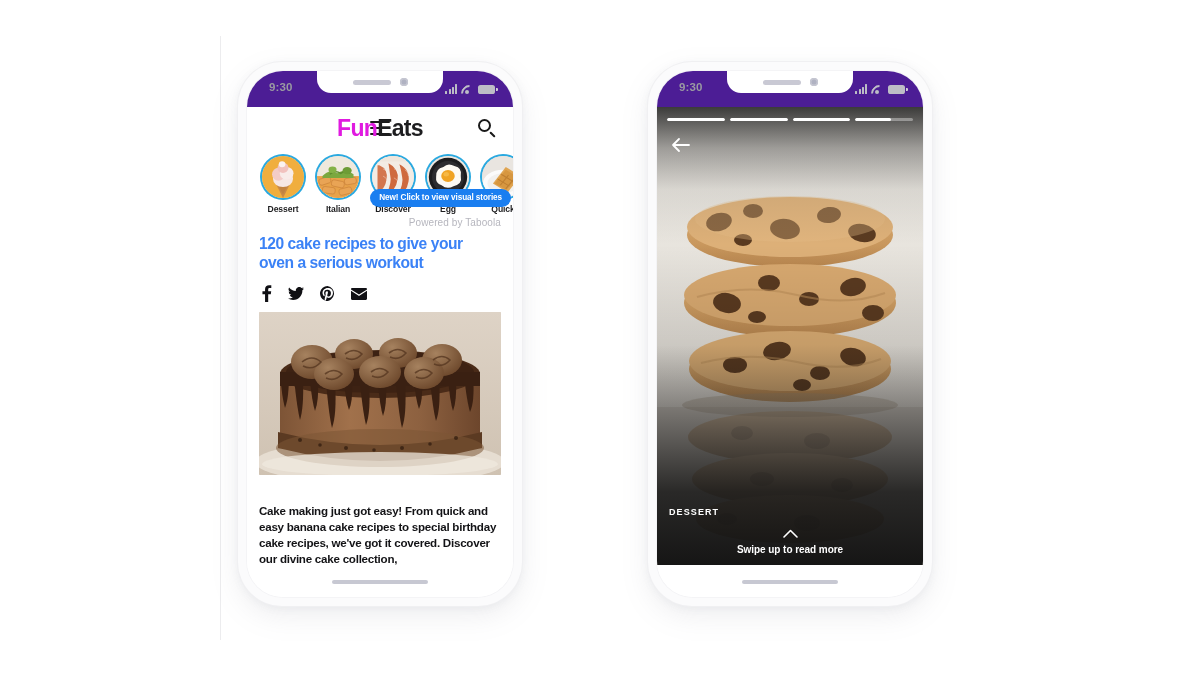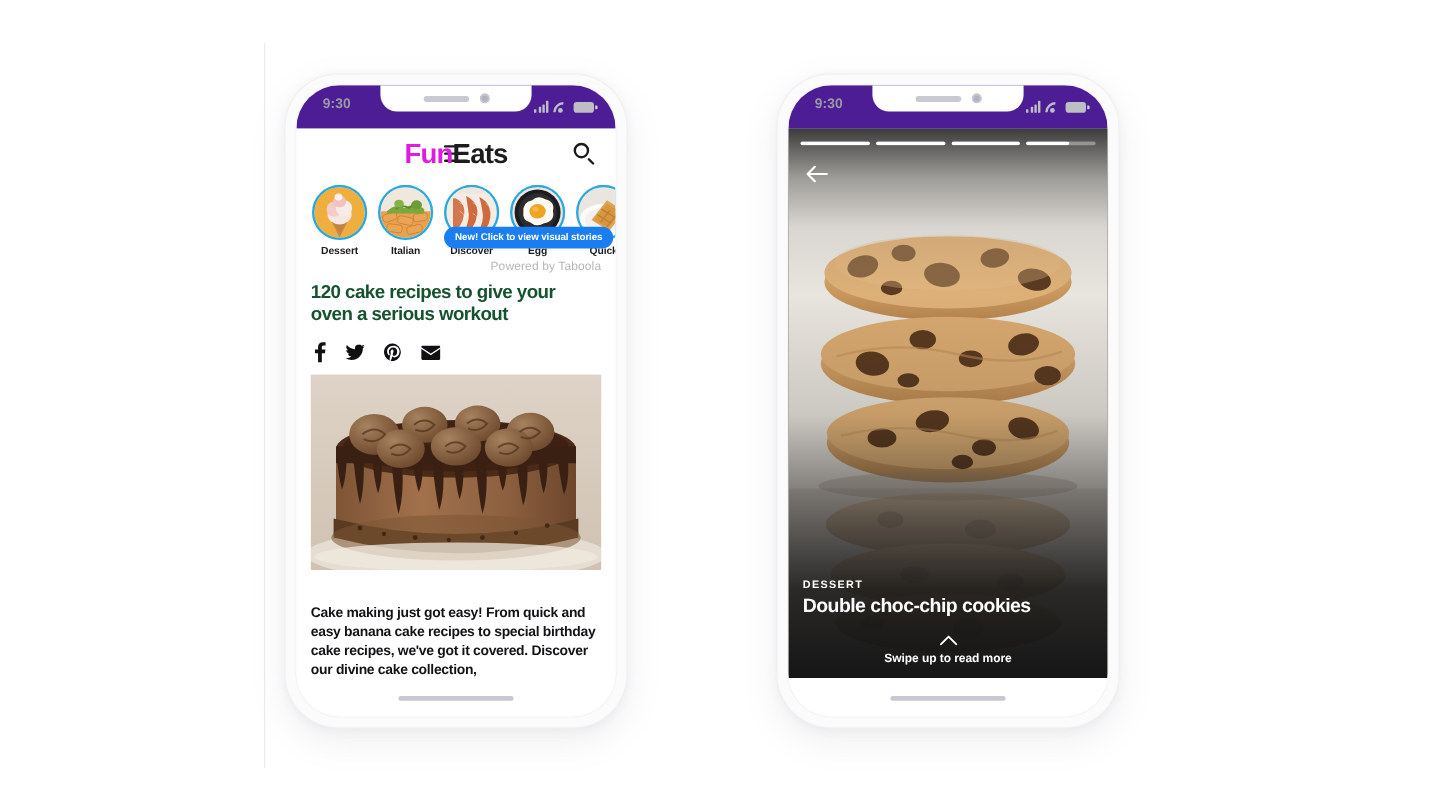--- a/index.html
+++ b/index.html
@@ -279,21 +279,21 @@
     color: #b6b6be;
     letter-spacing: .1px;
   }
 
   
   .article { padding: 6px 12px 0 12px; }
   .headline {
     font-size: 15.6px;
     line-height: 1.22;
     font-weight: 700;
-    color: #14532d;
+    color: #3b82f6;
     letter-spacing: -.45px;
     margin: 0;
   }
   .social-row {
     display: flex;
     align-items: center;
     gap: 16px;
     margin: 13px 0 10px 2px;
     color: #101014;
   }
@@ -812,21 +812,20 @@
       </div>
 
       <div class="back-arrow">
         <svg width="24" height="24" viewBox="0 0 24 24">
           <path d="M20 12H4M4 12l6-6M4 12l6 6" stroke="#ffffff" stroke-width="1.8" fill="none" stroke-linecap="round" stroke-linejoin="round"></path>
         </svg>
       </div>
 
       <div class="story-text">
         <div class="story-kicker">DESSERT</div>
-        <h2 class="story-title">Double choc-chip cookies</h2>
       </div>
 
       <div class="swipe-up">
         <span class="chev">
           <svg width="15" height="9" viewBox="0 0 15 9">
               <path d="M1 8 L7.5 1.5 L14 8" stroke="#ffffff" stroke-width="1.6" fill="none" stroke-linecap="round" stroke-linejoin="round"></path>
             </svg>
         </span>
         <span class="swipe-label">Swipe up to read more</span>
       </div>

